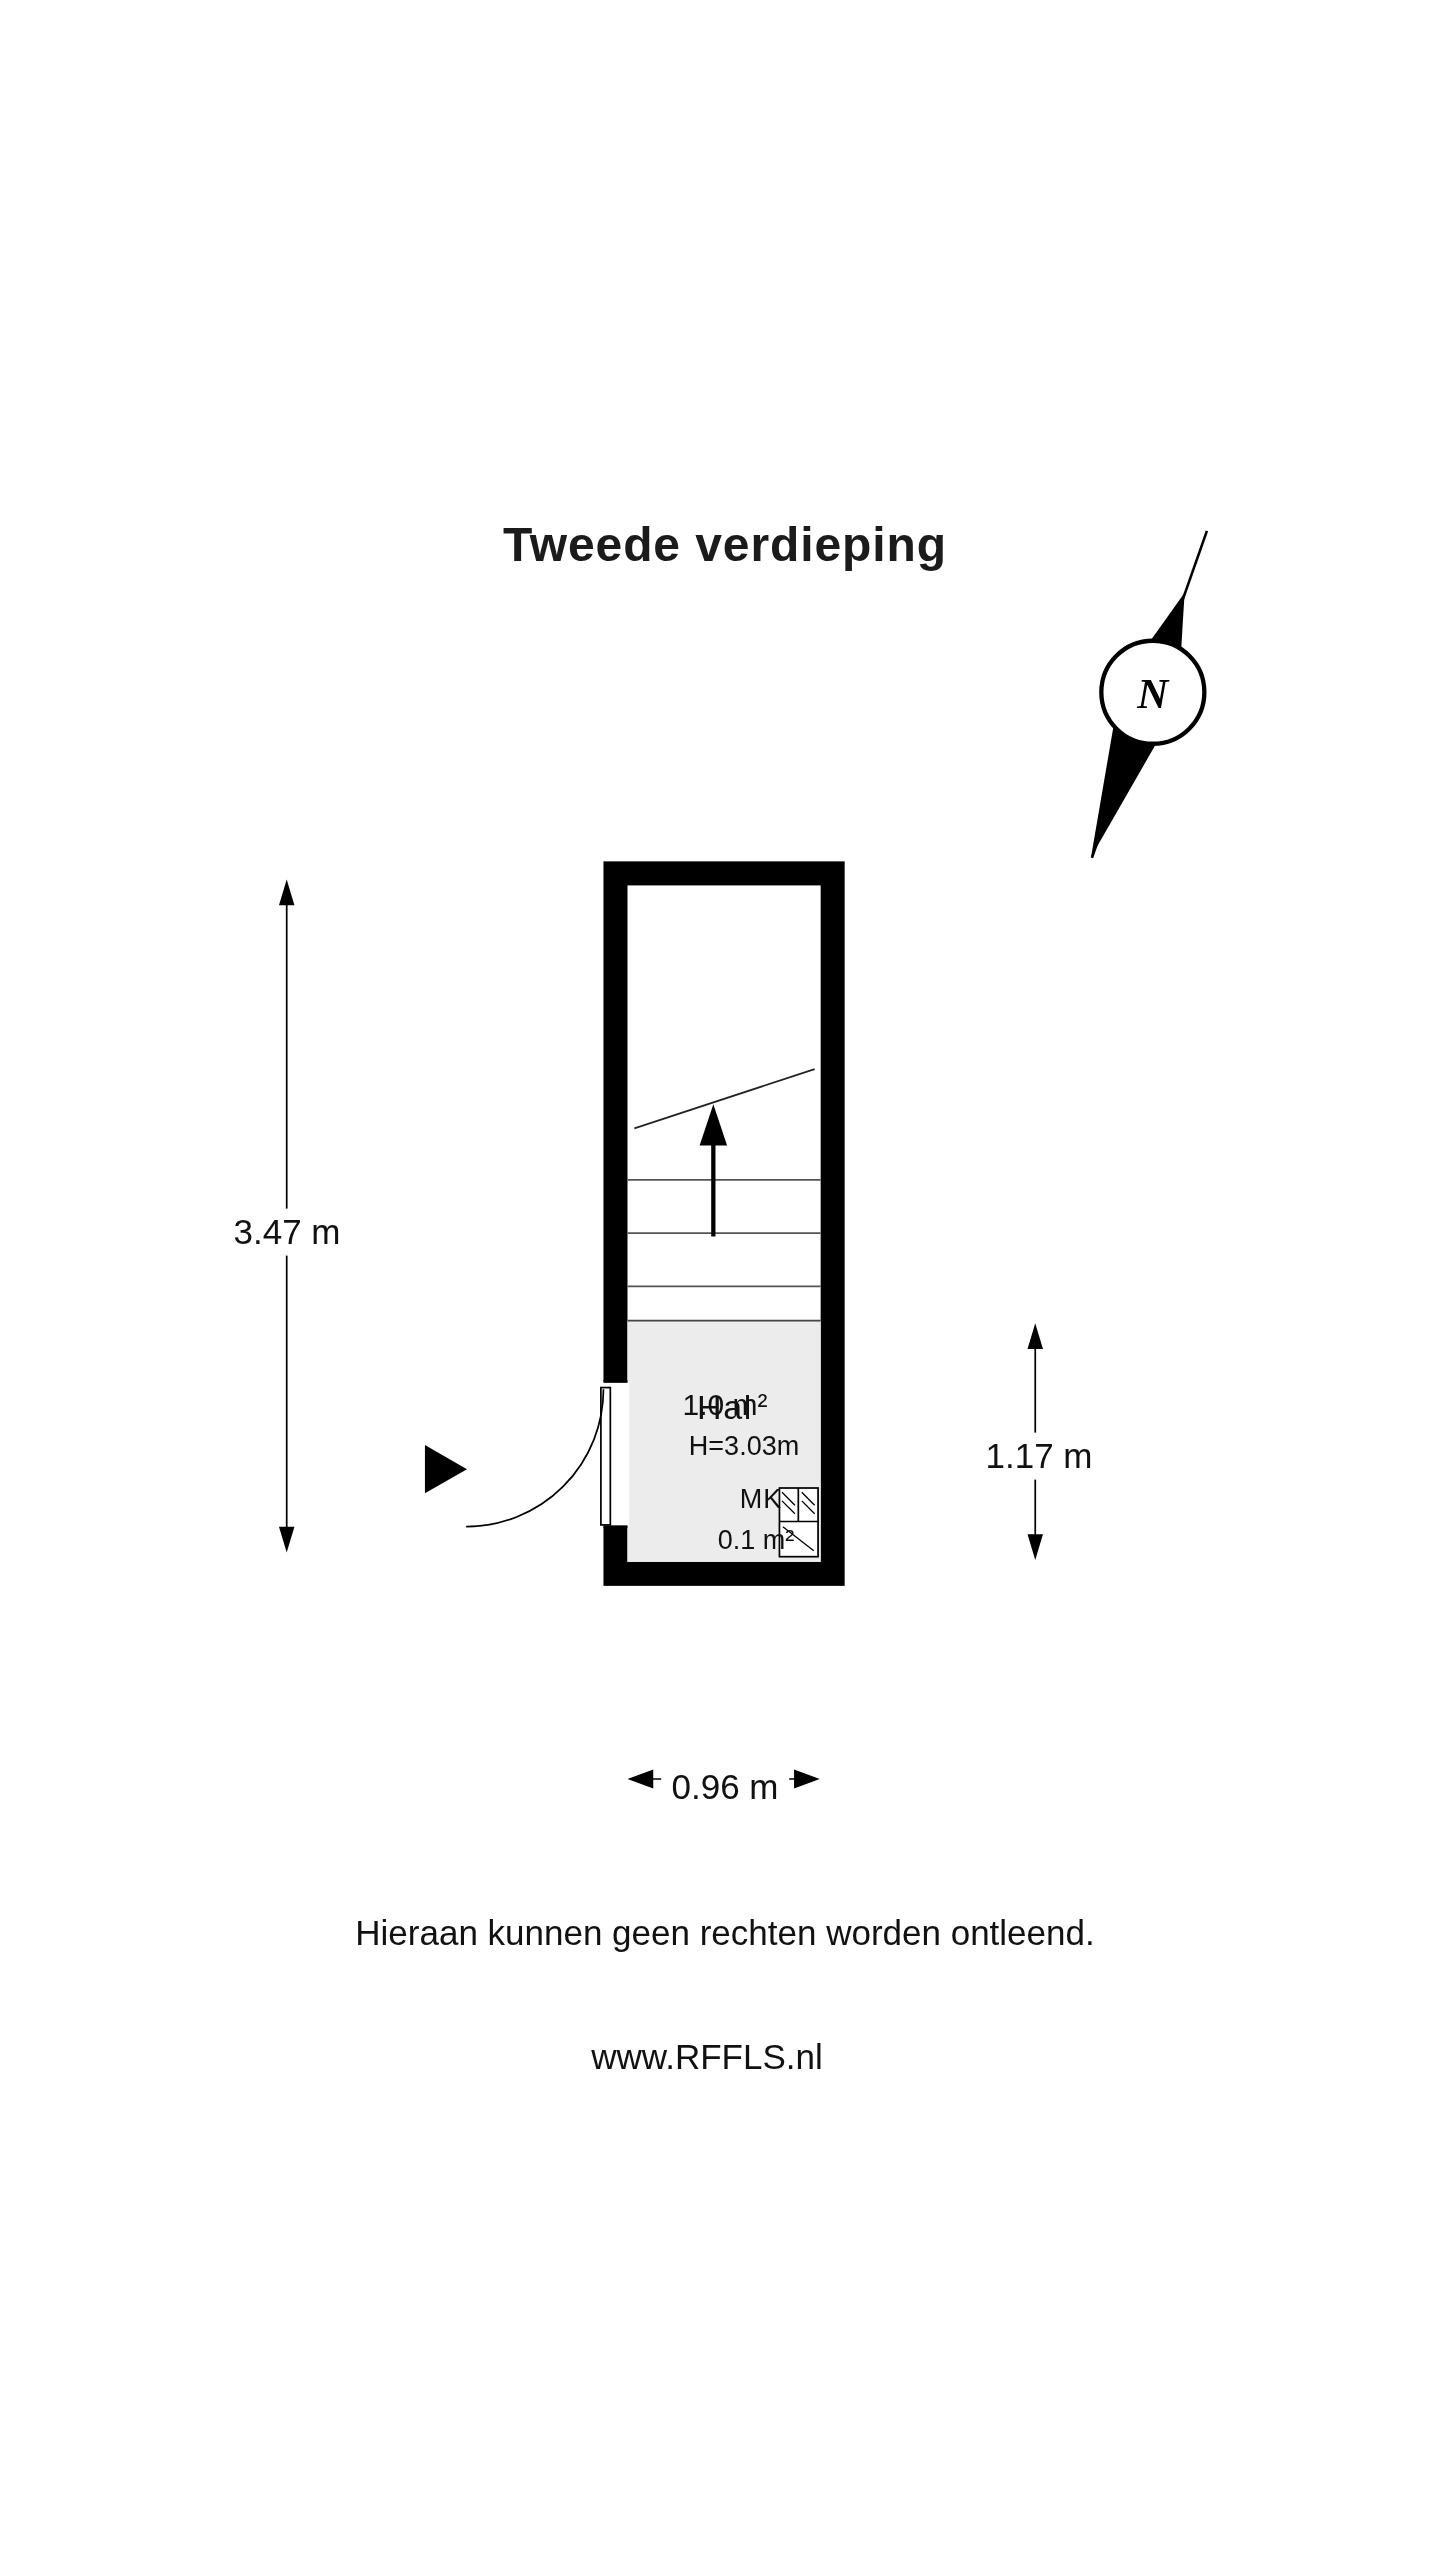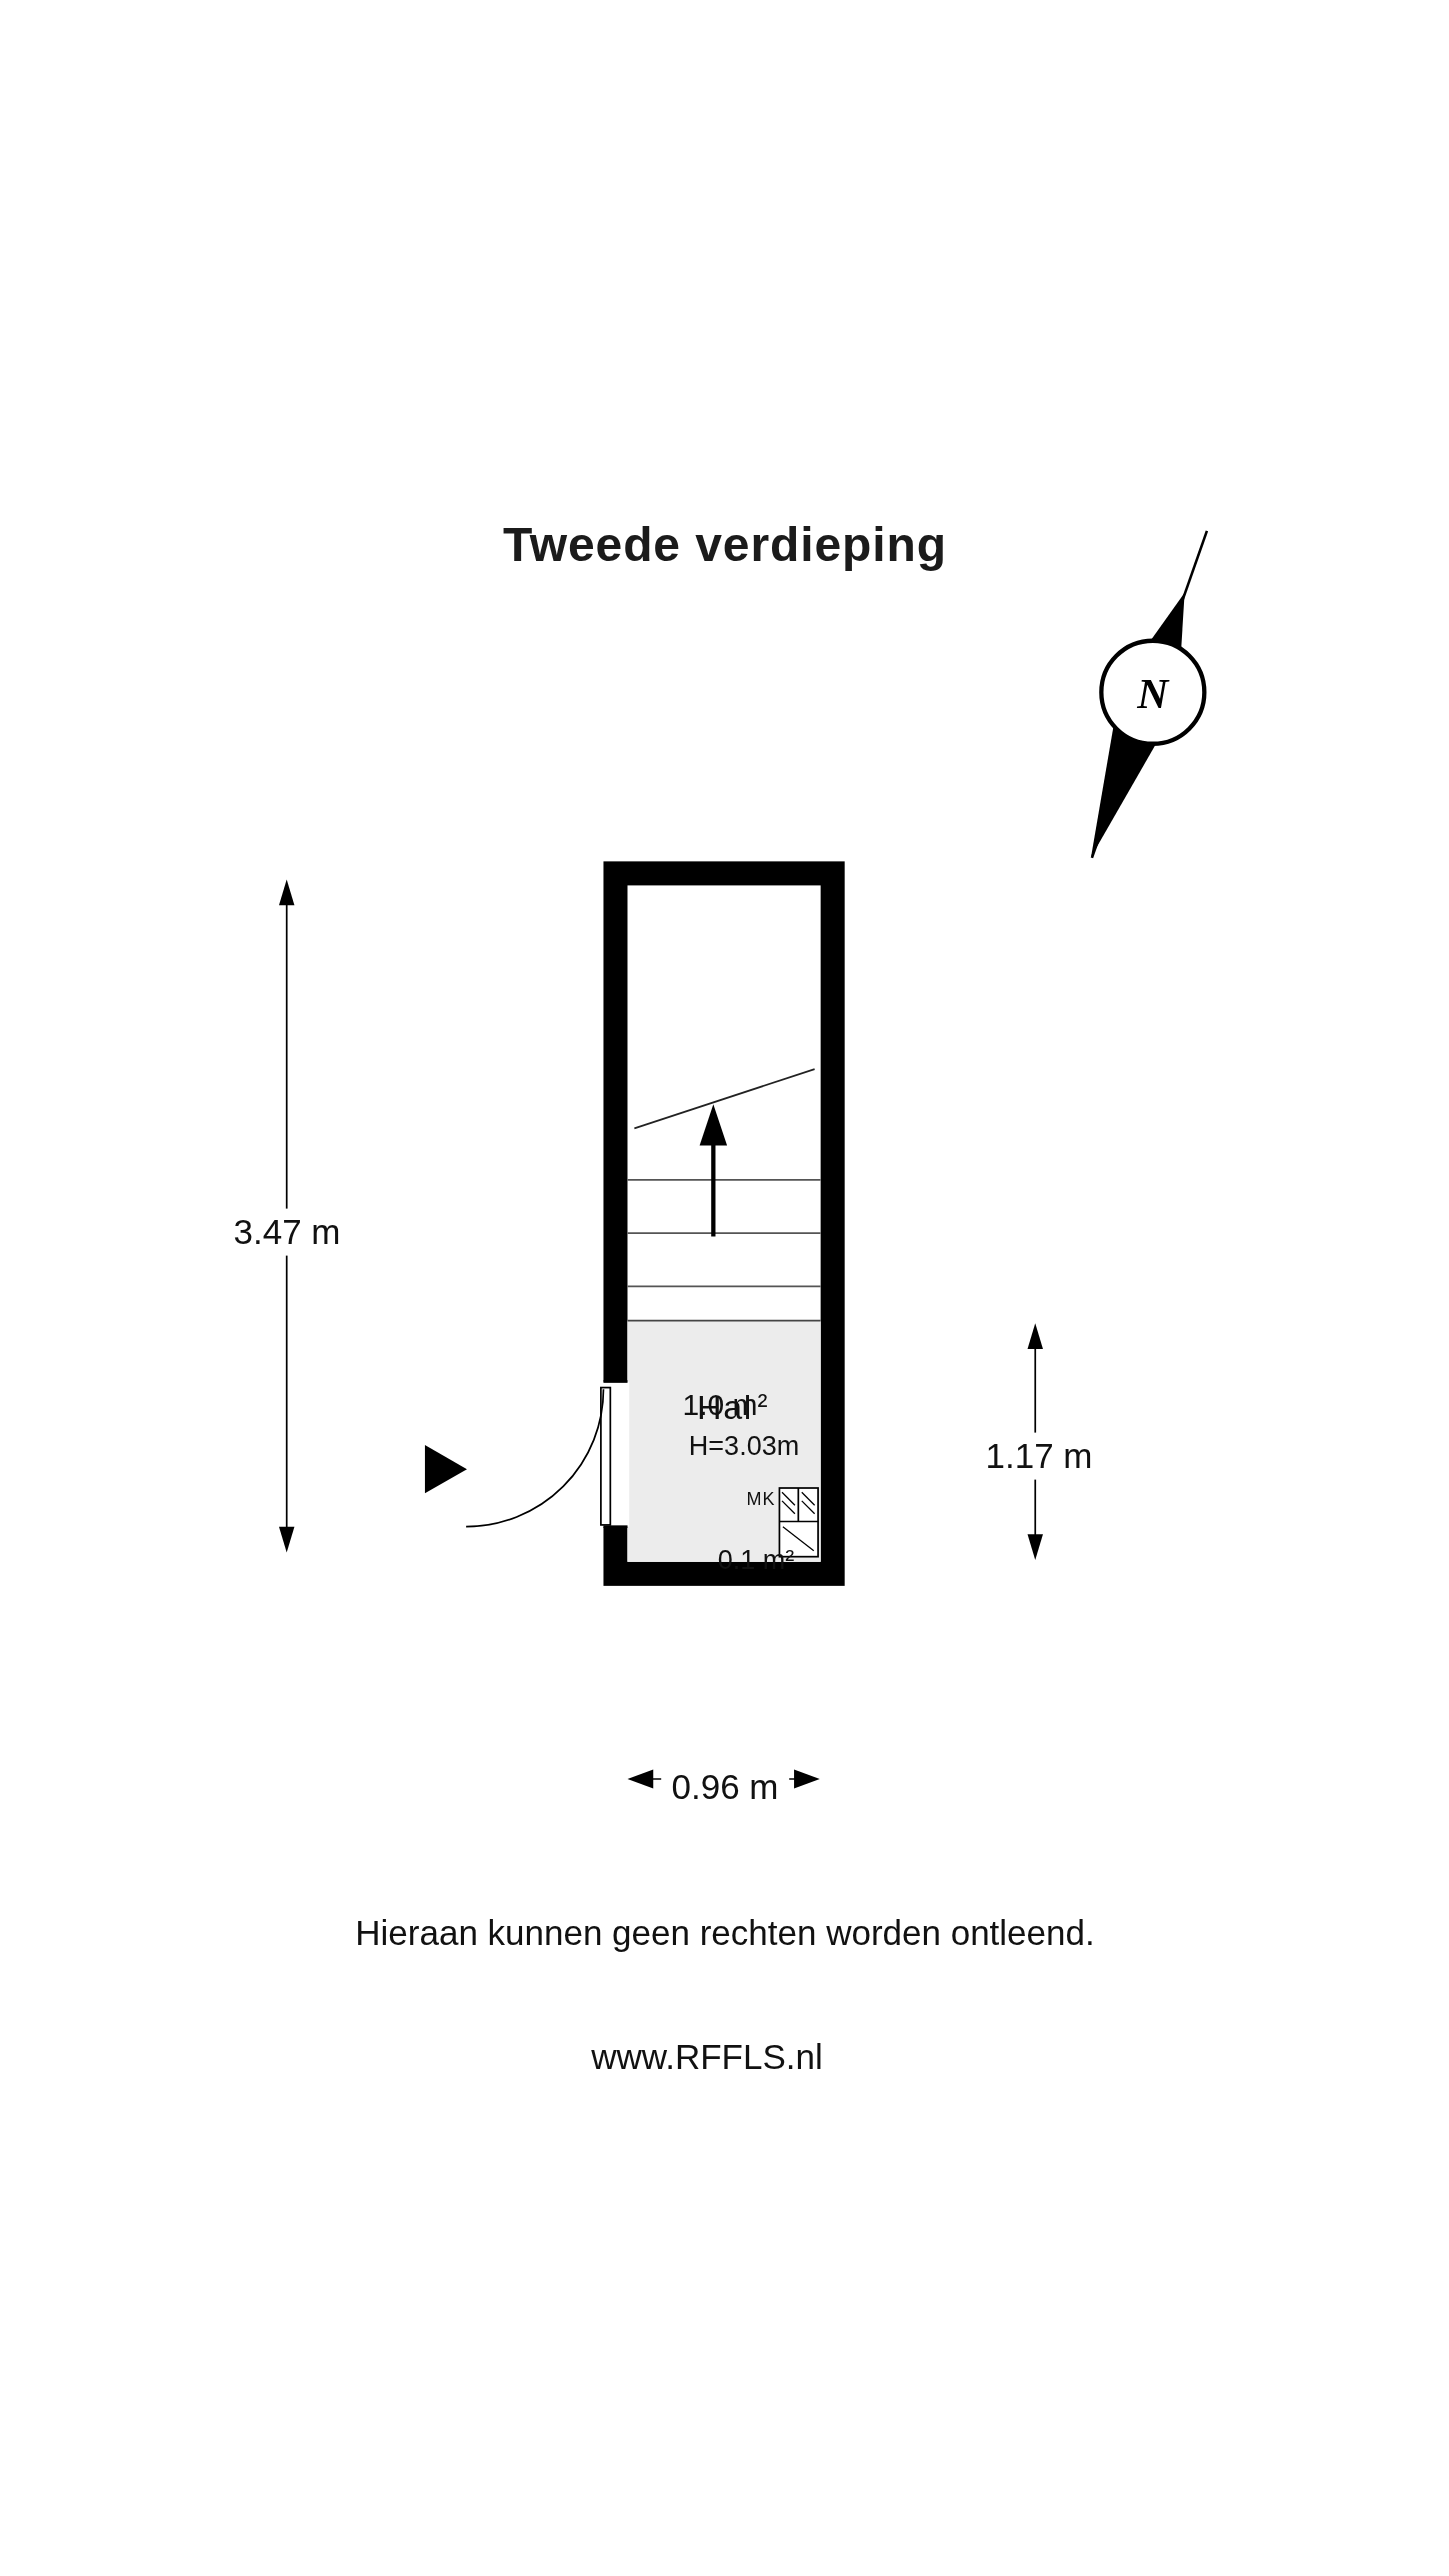--- a/index.html
+++ b/index.html
@@ -19,22 +19,22 @@
   }
   .title-line{
     font-weight:bold;
     font-size:48px;
     letter-spacing:0.9px;
     color:#1b1b1b;
   }
   .room-name{font-size:34px;letter-spacing:1.7px;color:#111;margin-top:40px;}
   .room-area{font-size:30px;color:#111;}
   .room-height{font-size:27px;color:#111;}
-  .small-room-name{font-size:18px;letter-spacing:0.9px;color:#111;}
-  .small-room-area{font-size:27px;color:#111;margin-top:20px;}
+  .small-room-name{font-size:27px;letter-spacing:0.9px;color:#111;}
+  .small-room-area{font-size:27px;color:#111;}
   .dim-label{
     font-size:35px;
     background:#ffffff;
     padding:3.4px 10.3px;
     color:#111;
     margin-top:8px;
   }
   .footer-line{font-size:35px;color:#111;}
   svg{position:absolute;left:0;top:0;}
 </style>

